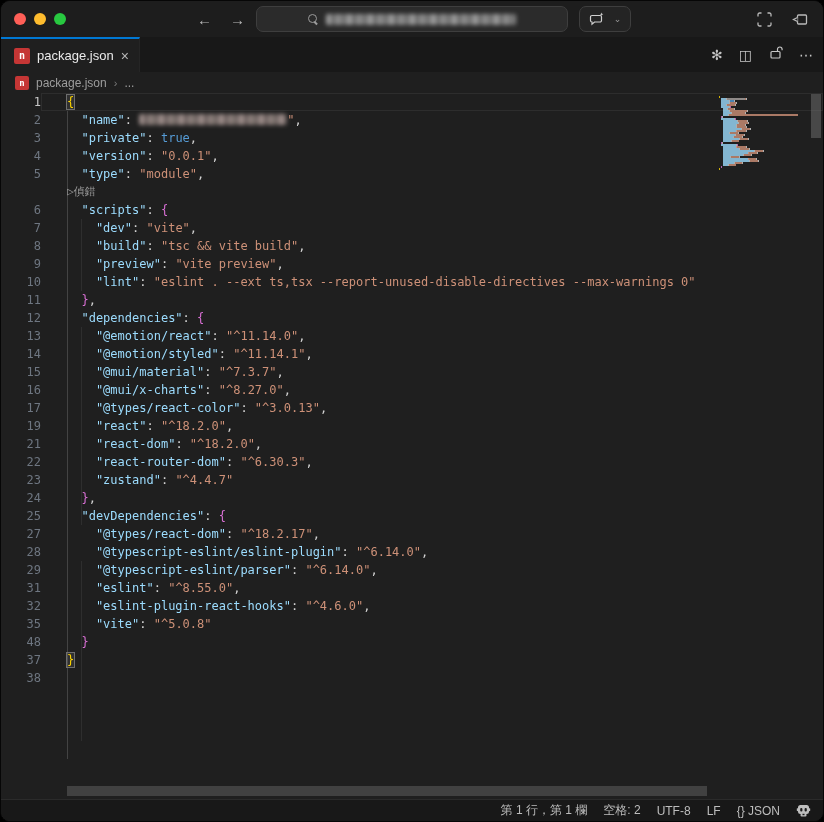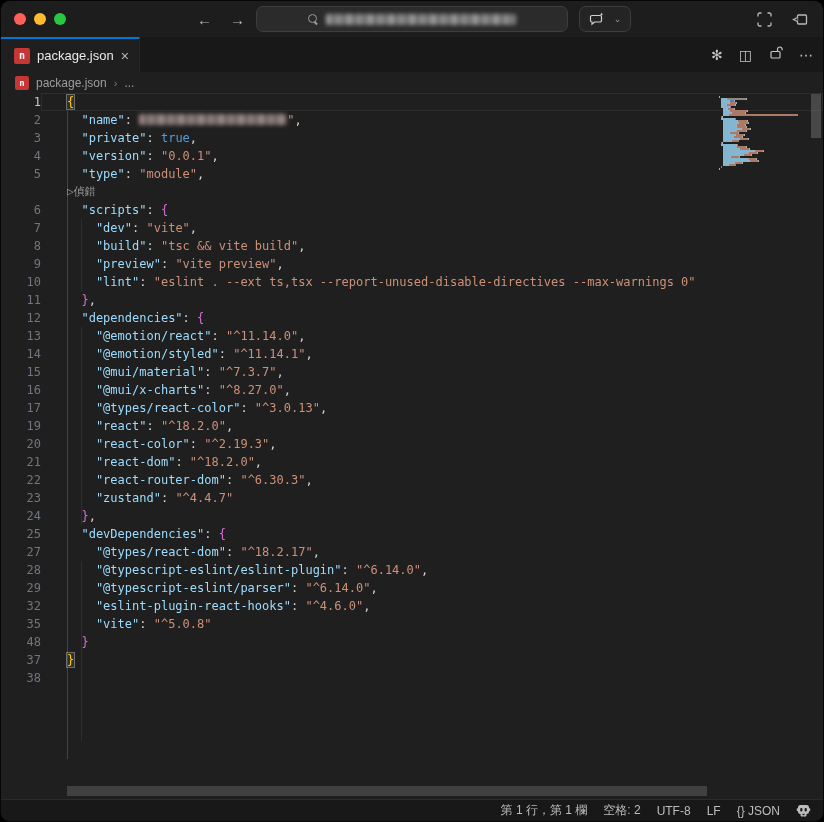--- a/index.html
+++ b/index.html
@@ -169,29 +169,29 @@
         <div class="row"><span class="gutter">9</span><span class="codecol"><span class="tk-k">    "preview"</span><span class="tk-p">: </span><span class="tk-s">"vite preview"</span><span class="tk-p">,</span></span></div>
         <div class="row"><span class="gutter">10</span><span class="codecol"><span class="tk-k">    "lint"</span><span class="tk-p">: </span><span class="tk-s">"eslint . --ext ts,tsx --report-unused-disable-directives --max-warnings 0"</span></span></div>
         <div class="row"><span class="gutter">11</span><span class="codecol"><span class="tk-m">  }</span><span class="tk-p">,</span></span></div>
         <div class="row"><span class="gutter">12</span><span class="codecol"><span class="tk-k">  "dependencies"</span><span class="tk-p">: </span><span class="tk-m">{</span></span></div>
         <div class="row"><span class="gutter">13</span><span class="codecol"><span class="tk-k">    "@emotion/react"</span><span class="tk-p">: </span><span class="tk-s">"^11.14.0"</span><span class="tk-p">,</span></span></div>
         <div class="row"><span class="gutter">14</span><span class="codecol"><span class="tk-k">    "@emotion/styled"</span><span class="tk-p">: </span><span class="tk-s">"^11.14.1"</span><span class="tk-p">,</span></span></div>
         <div class="row"><span class="gutter">15</span><span class="codecol"><span class="tk-k">    "@mui/material"</span><span class="tk-p">: </span><span class="tk-s">"^7.3.7"</span><span class="tk-p">,</span></span></div>
         <div class="row"><span class="gutter">16</span><span class="codecol"><span class="tk-k">    "@mui/x-charts"</span><span class="tk-p">: </span><span class="tk-s">"^8.27.0"</span><span class="tk-p">,</span></span></div>
         <div class="row"><span class="gutter">17</span><span class="codecol"><span class="tk-k">    "@types/react-color"</span><span class="tk-p">: </span><span class="tk-s">"^3.0.13"</span><span class="tk-p">,</span></span></div>
         <div class="row"><span class="gutter">19</span><span class="codecol"><span class="tk-k">    "react"</span><span class="tk-p">: </span><span class="tk-s">"^18.2.0"</span><span class="tk-p">,</span></span></div>
-        <div class="row"><span class="gutter">20</span><span class="codecol"><span class="tk-k">    "react-color"</span><span class="tk-p">: </span><span class="tk-s">"^2.19.3"</span><span class="tk-p">,</span></span></div>
         <div class="row"><span class="gutter">21</span><span class="codecol"><span class="tk-k">    "react-dom"</span><span class="tk-p">: </span><span class="tk-s">"^18.2.0"</span><span class="tk-p">,</span></span></div>
         <div class="row"><span class="gutter">22</span><span class="codecol"><span class="tk-k">    "react-router-dom"</span><span class="tk-p">: </span><span class="tk-s">"^6.30.3"</span><span class="tk-p">,</span></span></div>
         <div class="row"><span class="gutter">23</span><span class="codecol"><span class="tk-k">    "zustand"</span><span class="tk-p">: </span><span class="tk-s">"^4.4.7"</span></span></div>
         <div class="row"><span class="gutter">24</span><span class="codecol"><span class="tk-m">  }</span><span class="tk-p">,</span></span></div>
         <div class="row"><span class="gutter">25</span><span class="codecol"><span class="tk-k">  "devDependencies"</span><span class="tk-p">: </span><span class="tk-m">{</span></span></div>
         <div class="row"><span class="gutter">27</span><span class="codecol"><span class="tk-k">    "@types/react-dom"</span><span class="tk-p">: </span><span class="tk-s">"^18.2.17"</span><span class="tk-p">,</span></span></div>
         <div class="row"><span class="gutter">28</span><span class="codecol"><span class="tk-k">    "@typescript-eslint/eslint-plugin"</span><span class="tk-p">: </span><span class="tk-s">"^6.14.0"</span><span class="tk-p">,</span></span></div>
         <div class="row"><span class="gutter">29</span><span class="codecol"><span class="tk-k">    "@typescript-eslint/parser"</span><span class="tk-p">: </span><span class="tk-s">"^6.14.0"</span><span class="tk-p">,</span></span></div>
+        <div class="row"><span class="gutter">31</span><span class="codecol"><span class="tk-k">    "eslint"</span><span class="tk-p">: </span><span class="tk-s">"^8.55.0"</span><span class="tk-p">,</span></span></div>
         <div class="row"><span class="gutter">32</span><span class="codecol"><span class="tk-k">    "eslint-plugin-react-hooks"</span><span class="tk-p">: </span><span class="tk-s">"^4.6.0"</span><span class="tk-p">,</span></span></div>
         <div class="row"><span class="gutter">35</span><span class="codecol"><span class="tk-k">    "vite"</span><span class="tk-p">: </span><span class="tk-s">"^5.0.8"</span></span></div>
         <div class="row"><span class="gutter">48</span><span class="codecol"><span class="tk-m">  }</span></span></div>
         <div class="row"><span class="gutter">37</span><span class="codecol"><span class="tk-y match">}</span></span></div>
         <div class="row"><span class="gutter">38</span><span class="codecol"></span></div>
       </div>
     <div class="minimap">
         <div class="mm-row" style="top: 0px;">
           <span class="mm-seg" style="width: 0.92px; background: rgb(255, 215, 0); opacity: 0.8;"></span>
         </div>

